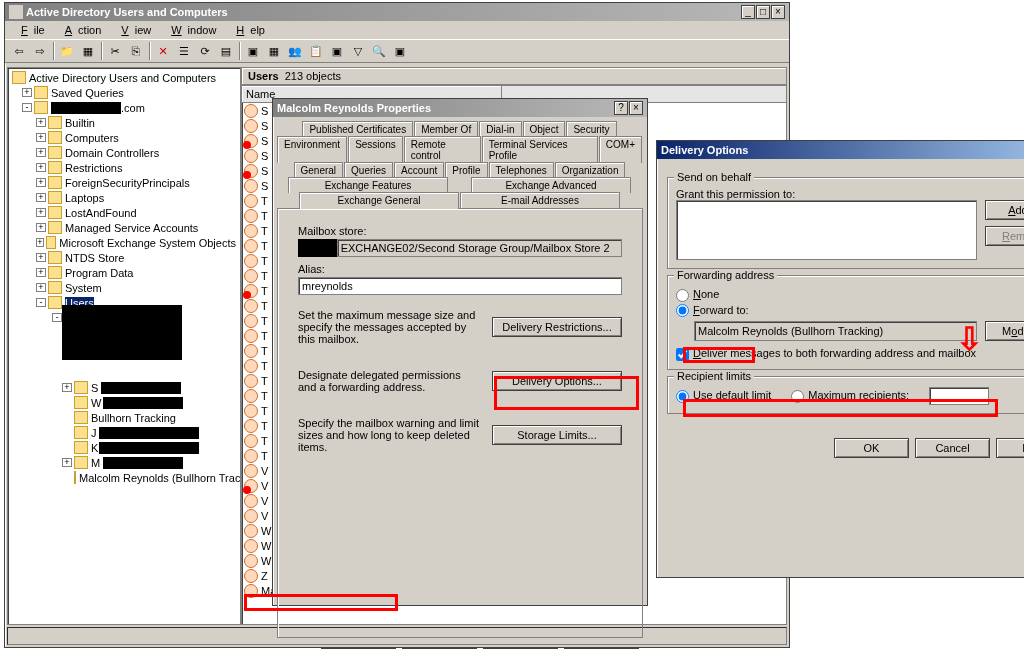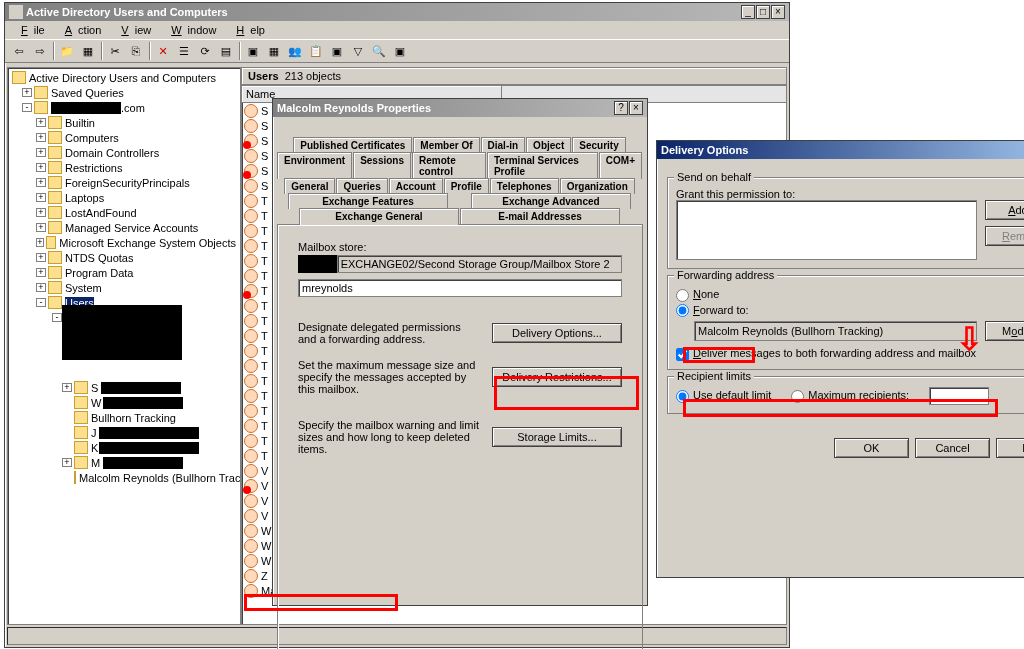--- a/index.html
+++ b/index.html
@@ -28,21 +28,21 @@
   .listbody { flex:1; background:#fff; border:1px solid #808080; box-shadow:inset 1px 1px 0 #404040; overflow:hidden; }
   .listbody .colhdr { background:#e5e5e5; display:flex; border-bottom:1px solid #808080; }
   .listbody .colhdr div { padding:2px 4px; border-right:1px solid #808080; box-shadow:inset 1px 1px 0 #fff; }
   .row { display:flex; align-items:center; padding:0 2px; height:15px; }
   .uicon { width:14px; height:14px; border-radius:7px; background:#ffd9b9; border:1px solid #c87030; display:inline-block; margin-right:3px; position:relative; }
   .uicon.red::after { content:""; position:absolute; left:-2px; bottom:-2px; width:8px; height:8px; background:#f00; border-radius:4px; }
   .black { background:#000 !important; color:#000; }
   .statusbar { position:absolute; bottom:2px; left:2px; right:2px; height:18px; background:#d4d0c8; border:1px inset #808080; }
   
   .dlg { position:absolute; background:#d4d0c8; border:1px solid #404040; box-shadow: inset 1px 1px 0 #fff; }
-  .tabs { display:flex; flex-wrap:wrap; padding:20px 4px 0 4px;font-weight:bold; }
+  .tabs { display:flex; flex-wrap:wrap; padding:4px 4px 0 4px; }
   .tab { background:#d4d0c8; padding:2px 6px; border:1px solid #808080; border-bottom:none; margin-right:1px; margin-bottom:-1px; box-shadow: inset 1px 1px 0 #fff; font-size:10px; cursor:default; }
   .tab.active { background:#d4d0c8; padding-bottom:3px; position:relative; z-index:2; }
   .tabbody { margin:0 4px 4px 4px; border:1px solid #808080; box-shadow: inset 1px 1px 0 #fff; padding:10px 12px; height:430px; position:relative; }
   .fld { margin:6px 8px; }
   .fld label { display:block; margin-bottom:2px; }
   .txt { width:100%; background:#fff; border:1px solid #808080; box-shadow:inset 1px 1px 0 #404040; padding:2px 3px; font-family:inherit; font-size:11px; }
   .txt[readonly] { background:#d4d0c8; }
   .btn { background:#d4d0c8; border:1px solid #404040; box-shadow:inset 1px 1px 0 #fff,inset -1px -1px 0 #808080; padding:3px 8px; min-width:75px; font-family:inherit; font-size:11px; cursor:pointer; text-align:center; }
   .btn:disabled { color:#808080; }
   .dlgbtns { display:flex; gap:6px; justify-content:flex-end; padding:6px 8px; }
@@ -158,21 +158,21 @@
             <span class="">Managed Service Accounts</span>
           </div>
           <div class="node" style="padding-left: 26px;">
             <span class="tw">+</span>
             <span class="fi folder"></span>
             <span class="">Microsoft Exchange System Objects</span>
           </div>
           <div class="node" style="padding-left: 26px;">
             <span class="tw">+</span>
             <span class="fi folder"></span>
-            <span class="">NTDS Quotas</span>
+            <span class="">NTDS Store</span>
           </div>
           <div class="node" style="padding-left: 26px;">
             <span class="tw">+</span>
             <span class="fi folder"></span>
             <span class="">Program Data</span>
           </div>
           <div class="node" style="padding-left: 26px;">
             <span class="tw">+</span>
             <span class="fi folder"></span>
             <span class="">System</span>
@@ -421,29 +421,30 @@
     </div>
   <div class="tabbody">
     <div class="fld">
       <label>Mailbox store:</label>
       <div style="display:flex">
         <span class="black" style="width:44px;height:18px"></span>
         <input class="txt" readonly="" value="EXCHANGE02/Second Storage Group/Mailbox Store 2" style="">
       </div>
     </div>
     <div class="fld">
+      <label>Alias:</label>
       <input class="txt" value="mreynolds" style="">
+    </div>
+    <div class="fld" style="display:flex; align-items:center; gap:10px; margin-top:14px">
+      <span style="flex:1">Set the maximum message size and specify the messages accepted by this mailbox.</span>
+      <button class="btn" style="min-width:130px">Delivery Restrictions...</button>
     </div>
     <div class="fld" style="display:flex; align-items:center; gap:10px; margin-top:24px">
       <span style="flex:1">Designate delegated permissions and a forwarding address.</span>
       <button class="btn" style="min-width:130px">Delivery Options...</button>
-    </div>
-    <div class="fld" style="display:flex; align-items:center; gap:10px; margin-top:14px">
-      <span style="flex:1">Set the maximum message size and specify the messages accepted by this mailbox.</span>
-      <button class="btn" style="min-width:130px">Delivery Restrictions...</button>
     </div>
     <div class="fld" style="display:flex; align-items:center; gap:10px; margin-top:24px">
       <span style="flex:1">Specify the mailbox warning and limit sizes and how long to keep deleted items.</span>
       <button class="btn" style="min-width:130px">Storage Limits...</button>
     </div>
   </div>
   <div class="dlgbtns">
     <button class="btn">OK</button>
     <button class="btn">Cancel</button>
     <button class="btn" disabled="">Apply</button>

